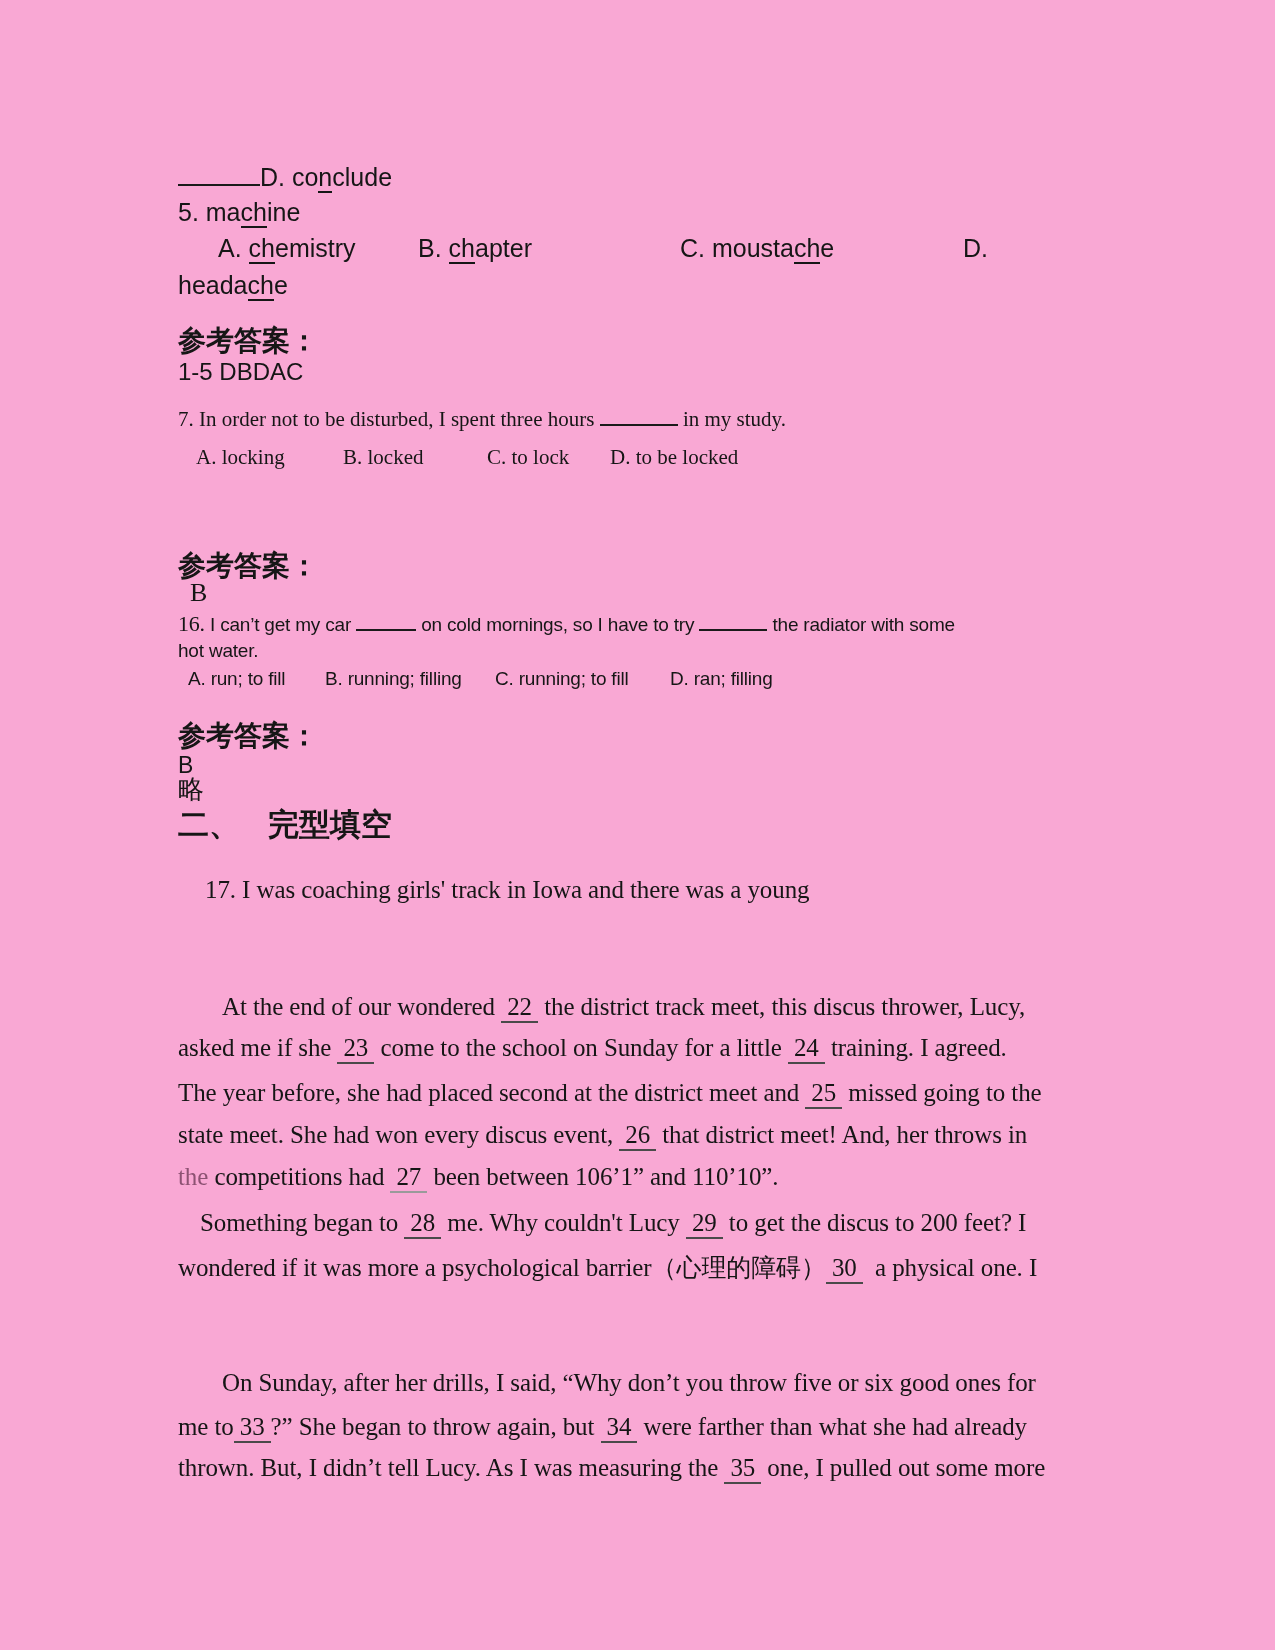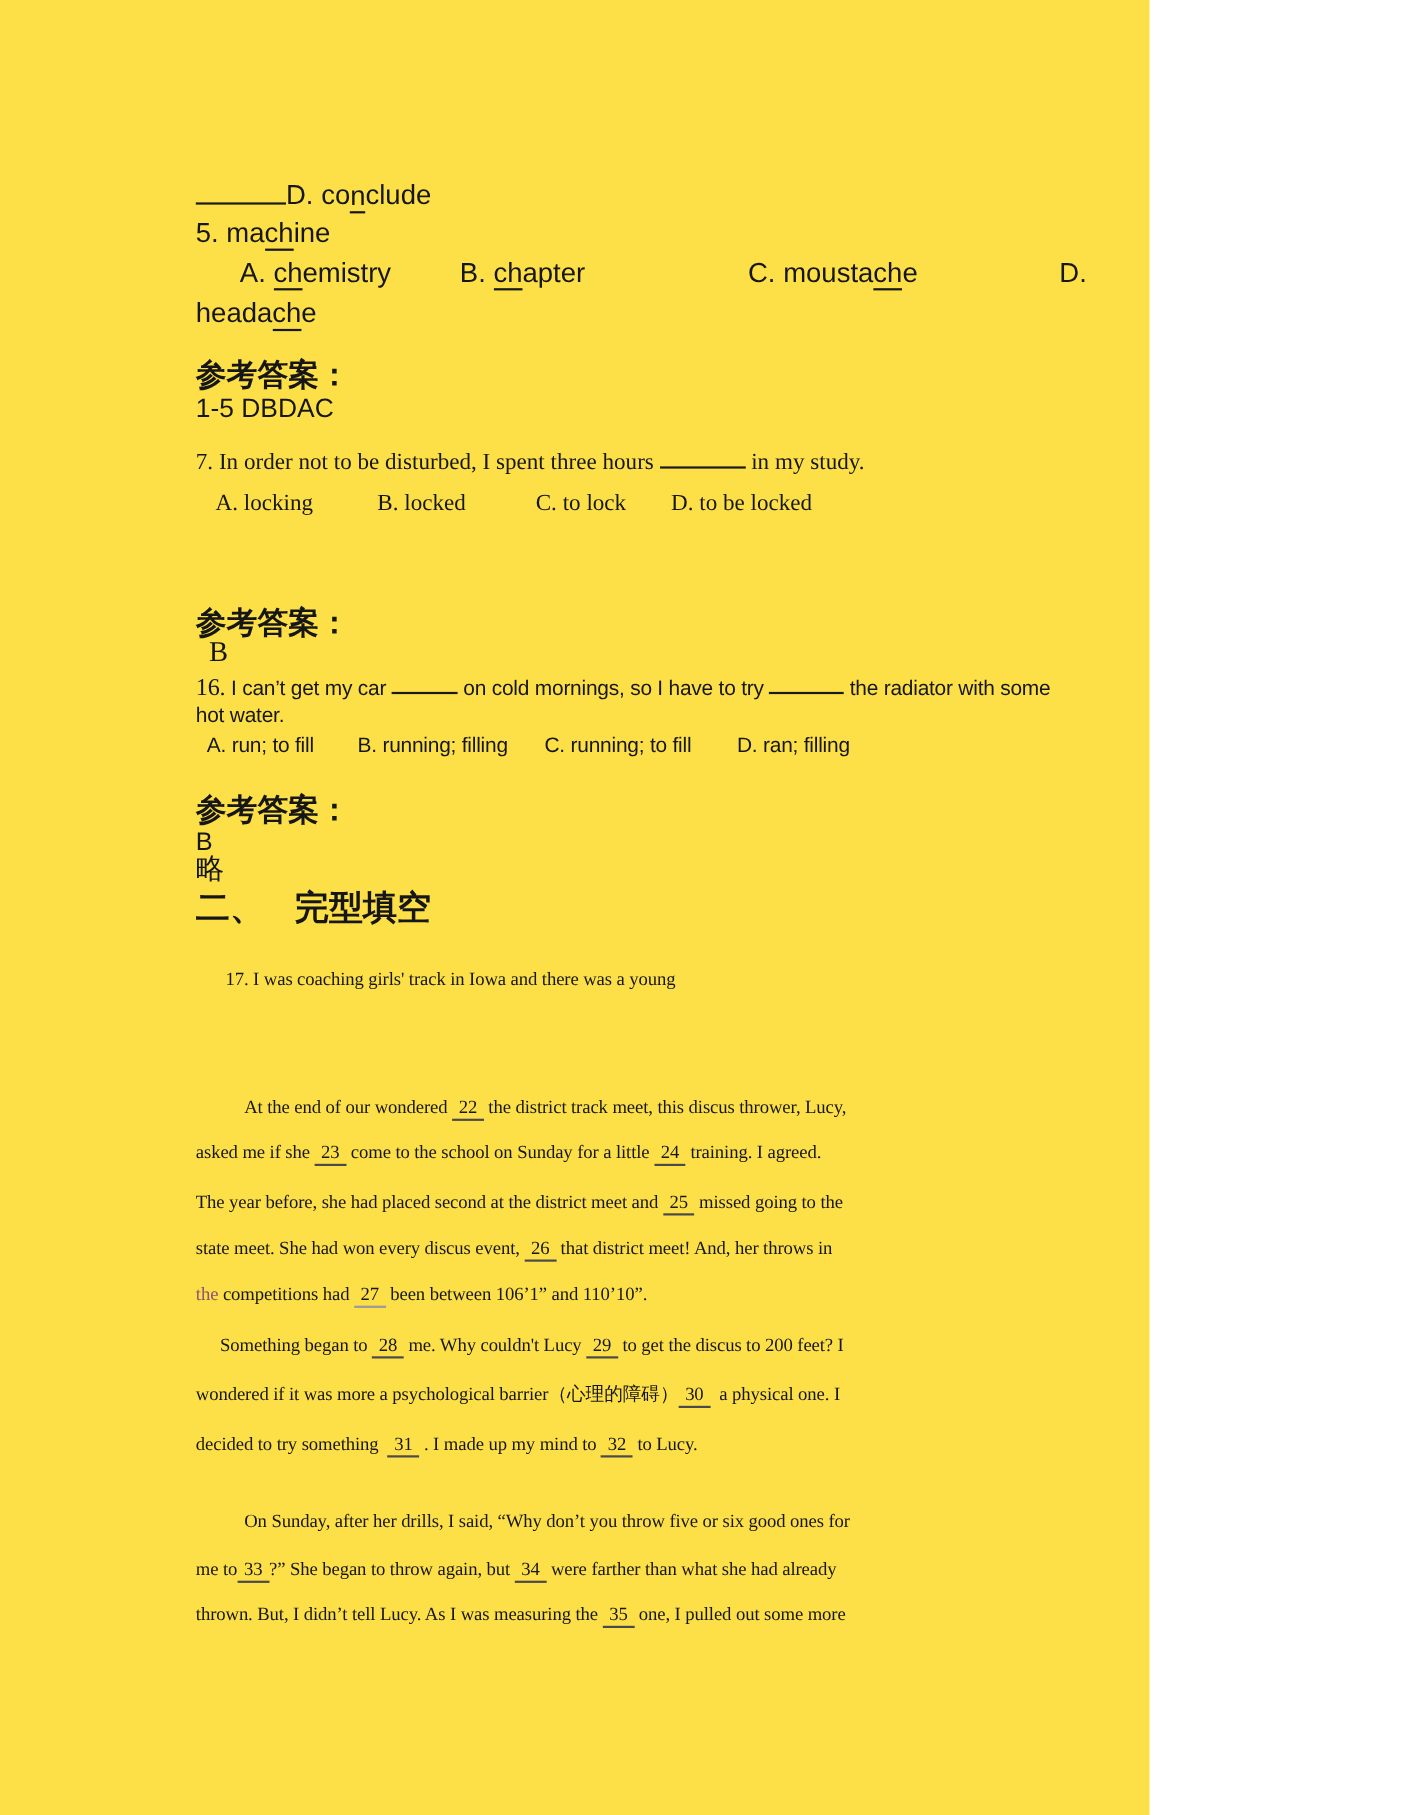--- a/index.html
+++ b/index.html
@@ -1,28 +1,28 @@
 <!DOCTYPE html>
 <html><head>
 <meta charset="utf-8">
 <style>
   html,body{margin:0;padding:0;background:#ffffff;}
-  .page{position:relative;width:1045px;height:1650px;background:#fde047;overflow:hidden;color:#161616;}
+  .page{position:relative;width:1275px;height:1650px;background:#f9a8d4;overflow:hidden;color:#161616;}
   .line{position:absolute;left:178px;white-space:pre;}
   
   .sansL{font-family:"Liberation Sans",sans-serif;font-size:25px;line-height:34px;}
   .sansM{font-family:"Liberation Sans",sans-serif;font-size:24px;line-height:34px;}
   
   .sansS{font-family:"Liberation Sans",sans-serif;font-size:19px;line-height:27px;letter-spacing:-0.2px;}
   .sansB{font-family:"Liberation Sans",sans-serif;font-size:23px;line-height:30px;}
   
   .serifQ{font-family:"Liberation Serif",serif;font-size:21px;line-height:30px;}
   .serifB{font-family:"Liberation Serif",serif;font-size:26px;line-height:34px;padding-left:12px;}
   .serifnum{font-family:"Liberation Serif",serif;font-size:22px;}
-  .passage{font-family:"Liberation Serif",serif;font-size:17px;line-height:32px;letter-spacing:-0.1px;}
+  .passage{font-family:"Liberation Serif",serif;font-size:25px;line-height:32px;letter-spacing:-0.1px;}
   .cjkserif{font-family:"Liberation Serif",serif;font-size:26px;line-height:34px;}
   
   .cjkbold{font-family:"Liberation Sans",sans-serif;font-weight:700;font-size:28px;line-height:38px;margin-top:28px;}
   .heading{font-family:"Liberation Sans",sans-serif;font-weight:700;font-size:31px;line-height:40px;}
   .heading .title{margin-left:28px;}
   
   .u{border-bottom:2px solid currentColor;}
   
   .bl{display:inline-block;border-bottom:2px solid #1a1a1a;height:1.02em;}
   
@@ -95,21 +95,20 @@
   <div class="line passage" style="top:1077px;"><span>The year before, she had placed second at the district meet and </span><span class="bn">25</span><span> missed going to the</span></div>
 
   <div class="line passage" style="top:1119px;"><span>state meet. She had won every discus event, </span><span class="bn">26</span><span> that district meet! And, her throws in</span></div>
 
   <div class="line passage" style="top:1161px;"><span class="accent">the</span><span> competitions had </span><span class="bn gray">27</span><span> been between 106’1” and 110’10”.</span></div>
 
   <div class="line passage" style="top:1207px;padding-left:22px;"><span>Something began to </span><span class="bn">28</span><span> me. Why couldn't Lucy </span><span class="bn">29</span><span> to get the discus to 200 feet? I</span></div>
 
   <div class="line passage" style="top:1252px;"><span>wondered if it was more a psychological barrier（心理的障碍）</span><span class="bn">30</span><span>  a physical one. I</span></div>
 
-  <div class="line passage" style="top:1297px;"><span>decided to try something  </span><span class="bn">31</span><span> . I made up my mind to </span><span class="bn">32</span><span> to Lucy.</span></div>
 
   <div class="line passage" style="top:1367px;padding-left:44px;">On Sunday, after her drills, I said, “Why don’t you throw five or six good ones for</div>
 
   <div class="line passage" style="top:1411px;"><span>me to</span><span class="bn">33</span><span>?” She began to throw again, but </span><span class="bn">34</span><span> were farther than what she had already</span></div>
 
   <div class="line passage" style="top:1452px;"><span>thrown. But, I didn’t tell Lucy. As I was measuring the </span><span class="bn">35</span><span> one, I pulled out some more</span></div>
 
 </div>
 
 </body></html>

